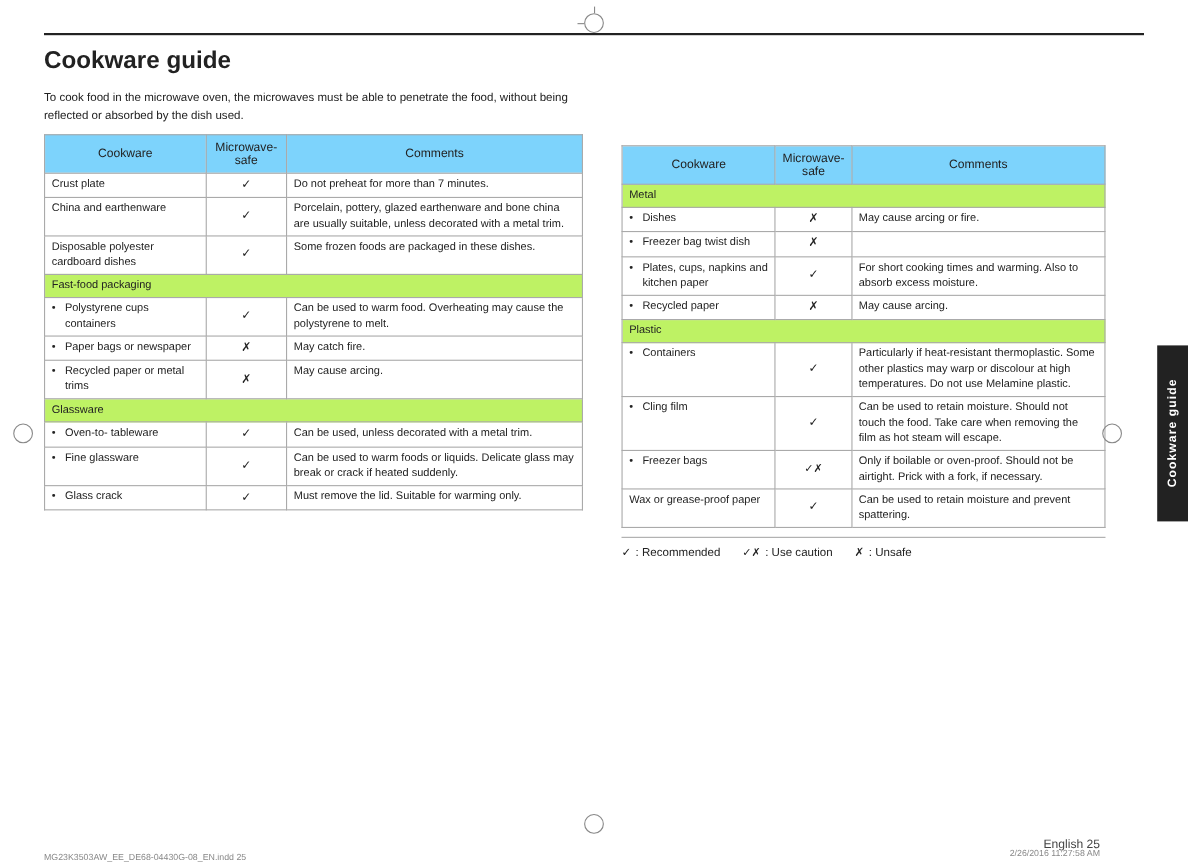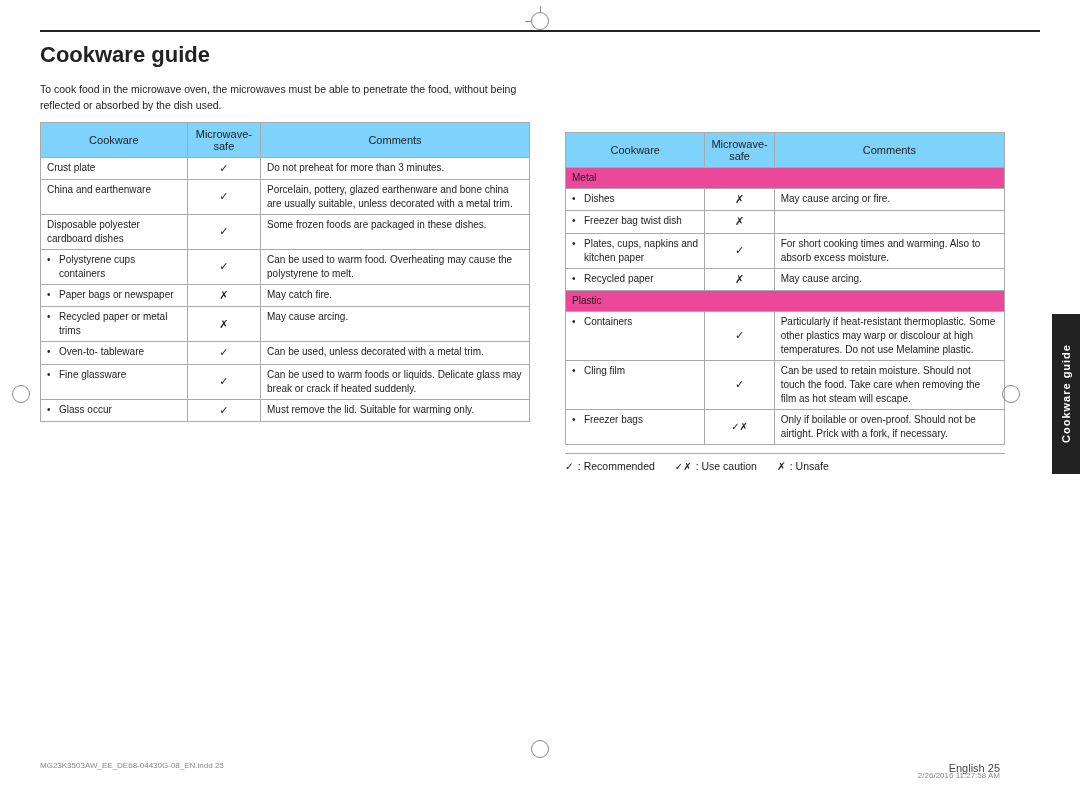--- a/index.html
+++ b/index.html
@@ -152,21 +152,21 @@
 
     table td {
       border: 1px solid #aaa;
       padding: 3px 6px;
       vertical-align: top;
       font-size: 10px;
       line-height: 1.4;
     }
 
     .category-row td {
-      background: #ec4899;
+      background: #bef264;
       font-weight: normal;
       padding: 3px 6px;
     }
 
     .symbol-cell {
       text-align: center;
       vertical-align: middle;
       font-size: 11px;
     }
 
@@ -192,21 +192,21 @@
       bottom: 14px;
       right: 80px;
       font-size: 11px;
       color: #444;
       display: flex;
       gap: 6px;
     }
 
     .footer-left {
       position: absolute;
-      bottom: 18px;
+      bottom: 4px;
       left: 40px;
       font-size: 8px;
       color: #888;
       text-align: center;
     }
 
     .footer-right-date {
       position: absolute;
       bottom: 8px;
       right: 80px;
@@ -251,35 +251,38 @@
             <th style="width:15%">Microwave- safe</th>
             <th style="width:55%">Comments</th>
           </tr>
         </thead>
         <tbody>
 
 
           <tr>
             <td>Crust plate</td>
             <td class="symbol-cell">✓</td>
-            <td>Do not preheat for more than 3 minutes.</td>
+            <td>Do not preheat for more than 7 minutes.</td>
           </tr>
 
           <tr>
             <td>China and earthenware</td>
             <td class="symbol-cell">✓</td>
             <td>Porcelain, pottery, glazed earthenware and bone china are usually suitable, unless decorated with a metal trim.</td>
           </tr>
 
           <tr>
             <td>Disposable polyester cardboard dishes</td>
             <td class="symbol-cell">✓</td>
             <td>Some frozen foods are packaged in these dishes.</td>
           </tr>
 
+          <tr class="category-row">
+            <td colspan="3">Fast-food packaging</td>
+          </tr>
 
           <tr>
             <td>
                 <div class="sub-item">
                   <span class="bullet">•</span>
                   <span>Polystyrene cups containers</span>
                 </div>
               </td>
             <td class="symbol-cell">✓</td>
             <td>Can be used to warm food. Overheating may cause the polystyrene to melt.</td>
@@ -300,20 +303,23 @@
             <td>
                 <div class="sub-item">
                   <span class="bullet">•</span>
                   <span>Recycled paper or metal trims</span>
                 </div>
               </td>
             <td class="symbol-cell">✗</td>
             <td>May cause arcing.</td>
           </tr>
 
+          <tr class="category-row">
+            <td colspan="3">Glassware</td>
+          </tr>
 
           <tr>
             <td>
                 <div class="sub-item">
                   <span class="bullet">•</span>
                   <span>Oven-to- tableware</span>
                 </div>
               </td>
             <td class="symbol-cell">✓</td>
             <td>Can be used, unless decorated with a metal trim.</td>
@@ -327,21 +333,21 @@
                 </div>
               </td>
             <td class="symbol-cell">✓</td>
             <td>Can be used to warm foods or liquids. Delicate glass may break or crack if heated suddenly.</td>
           </tr>
 
           <tr>
             <td>
                 <div class="sub-item">
                   <span class="bullet">•</span>
-                  <span>Glass occur</span>
+                  <span>Glass crack</span>
                 </div>
               </td>
             <td class="symbol-cell">✓</td>
             <td>Must remove the lid. Suitable for warming only.</td>
           </tr>
         </tbody>
       </table>
     </div>
 
     <div class="right-col">
@@ -434,20 +440,25 @@
             <td>
                 <div class="sub-item">
                   <span class="bullet">•</span>
                   <span>Freezer bags</span>
                 </div>
               </td>
             <td class="symbol-cell"><span style="font-size:10px;">✓✗</span></td>
             <td>Only if boilable or oven-proof. Should not be airtight. Prick with a fork, if necessary.</td>
           </tr>
 
+          <tr>
+            <td>Wax or grease-proof paper</td>
+            <td class="symbol-cell">✓</td>
+            <td>Can be used to retain moisture and prevent spattering.</td>
+          </tr>
         </tbody>
       </table>
 
       <div class="legend-row">
         <div class="legend-item">
           <span>✓</span>
           <span>: Recommended</span>
         </div>
         <div class="legend-item">
           <span style="font-size:10px;">✓✗</span>

